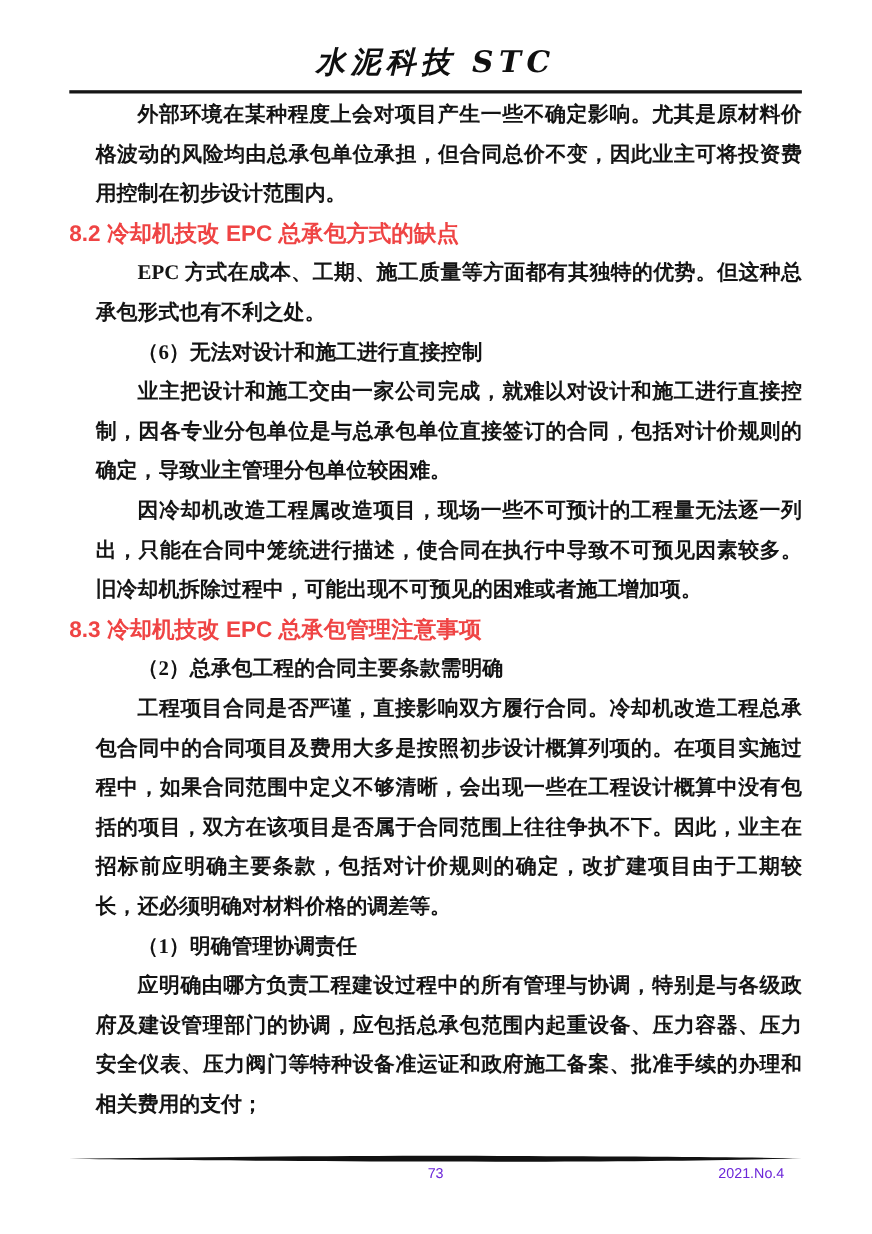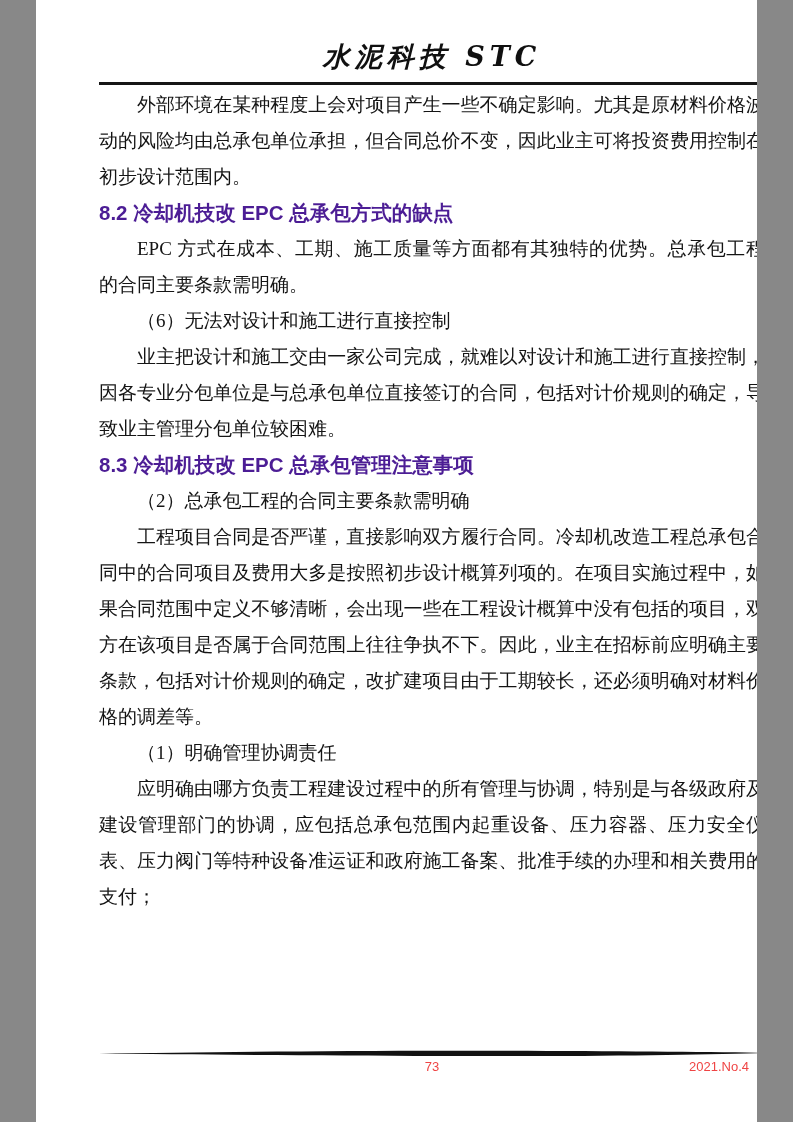--- a/index.html
+++ b/index.html
@@ -2,21 +2,21 @@
 <html lang="zh"><head>
 <meta charset="utf-8">
 <style>
   html, body {
     margin: 0;
     padding: 0;
     background: #888;
   }
   .sheet {
     position: relative;
-    width: 721px;
+    width: 793px;
     height: 1122px;
     margin: 0 auto;
     background: #ffffff;
     color: #141414;
     font-family: "Liberation Serif", "DejaVu Serif", serif;
     overflow: hidden;
   }
   
   .page-header {
     position: absolute;
@@ -49,49 +49,50 @@
     text-justify: inter-ideograph;
   }
   .page-body p,
   .page-body h2 {
     margin: 0;
     padding: 0;
   }
   .page-body p.paragraph,
   .page-body p.subitem {
     text-indent: 2em;
-    font-weight: 400;
+    font-weight: 700;
+    margin-left: 24px;
   }
   .page-body h2.heading {
     font-family: "Liberation Sans", "DejaVu Sans", sans-serif;
     font-size: 20.5px;
     font-weight: 700;
     line-height: 36px;
     text-indent: 0;
-    color: #4c1d95;
+    color: #ef4444;
   }
   
   .footer-rule {
     position: absolute;
     top: 1049px;
     left: 63px;
     width: 666px;
     height: 9px;
   }
   .footer-rule svg { display: block; width: 666px; height: 9px; }
   .page-footer {
     position: absolute;
     top: 1058px;
     left: 63px;
     width: 666px;
     height: 18px;
     font-family: "Liberation Sans", "DejaVu Sans", sans-serif;
     font-size: 13px;
     line-height: 18px;
-    color: #ef4444;
+    color: #6d28d9;
   }
   .page-number {
     position: absolute;
     left: 0;
     width: 100%;
     text-align: center;
   }
   .issue-number {
     position: absolute;
     right: 16px;
@@ -102,23 +103,24 @@
 
 <div class="sheet">
 
   <header class="page-header">
     <div class="journal-title">水泥科技 STC</div>
   </header>
 
   <main class="page-body">
       <p class="paragraph">外部环境在某种程度上会对项目产生一些不确定影响。尤其是原材料价格波动的风险均由总承包单位承担，但合同总价不变，因此业主可将投资费用控制在初步设计范围内。</p>
       <h2 class="heading">8.2 冷却机技改 EPC 总承包方式的缺点</h2>
-      <p class="paragraph">EPC 方式在成本、工期、施工质量等方面都有其独特的优势。总承包工程的合同主要条款需明确。</p>
+      <p class="paragraph">EPC 方式在成本、工期、施工质量等方面都有其独特的优势。但这种总承包形式也有不利之处。</p>
       <p class="subitem">（6）无法对设计和施工进行直接控制</p>
       <p class="paragraph">业主把设计和施工交由一家公司完成，就难以对设计和施工进行直接控制，因各专业分包单位是与总承包单位直接签订的合同，包括对计价规则的确定，导致业主管理分包单位较困难。</p>
+      <p class="paragraph">因冷却机改造工程属改造项目，现场一些不可预计的工程量无法逐一列出，只能在合同中笼统进行描述，使合同在执行中导致不可预见因素较多。旧冷却机拆除过程中，可能出现不可预见的困难或者施工增加项。</p>
       <h2 class="heading">8.3 冷却机技改 EPC 总承包管理注意事项</h2>
       <p class="subitem">（2）总承包工程的合同主要条款需明确</p>
       <p class="paragraph">工程项目合同是否严谨，直接影响双方履行合同。冷却机改造工程总承包合同中的合同项目及费用大多是按照初步设计概算列项的。在项目实施过程中，如果合同范围中定义不够清晰，会出现一些在工程设计概算中没有包括的项目，双方在该项目是否属于合同范围上往往争执不下。因此，业主在招标前应明确主要条款，包括对计价规则的确定，改扩建项目由于工期较长，还必须明确对材料价格的调差等。</p>
       <p class="subitem">（1）明确管理协调责任</p>
       <p class="paragraph">应明确由哪方负责工程建设过程中的所有管理与协调，特别是与各级政府及建设管理部门的协调，应包括总承包范围内起重设备、压力容器、压力安全仪表、压力阀门等特种设备准运证和政府施工备案、批准手续的办理和相关费用的支付；</p>
     </main>
 
   <div class="footer-rule">
     <svg viewBox="0 0 666 9" preserveAspectRatio="none">
       <path fill="#121212" d="M0,4.6 C110,3.2 250,1.4 390,1.8 C510,2.1 610,3.0 666,3.9

